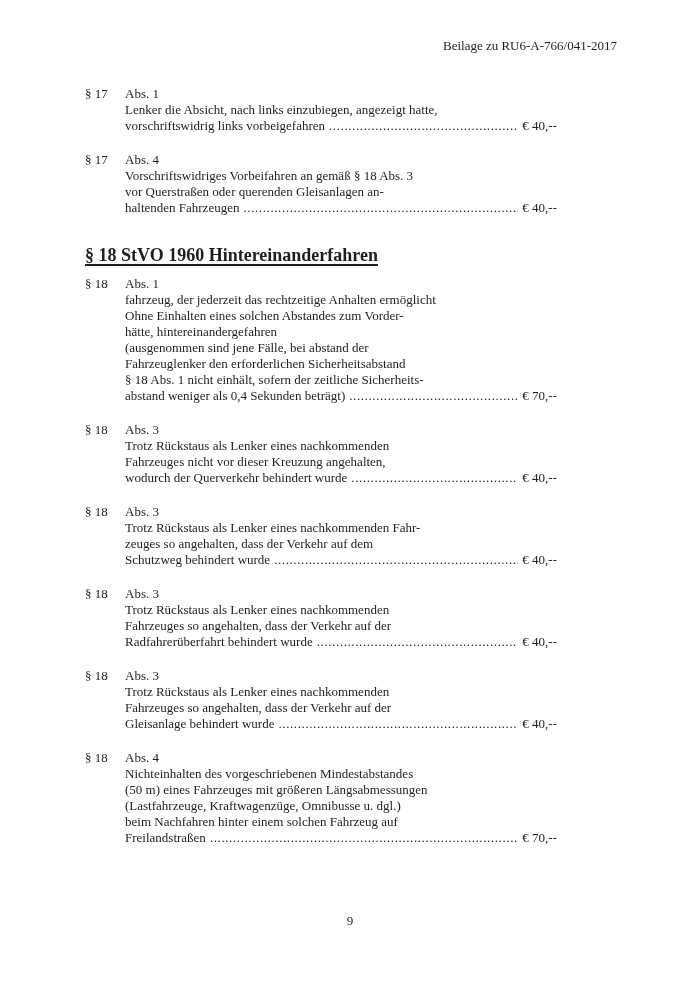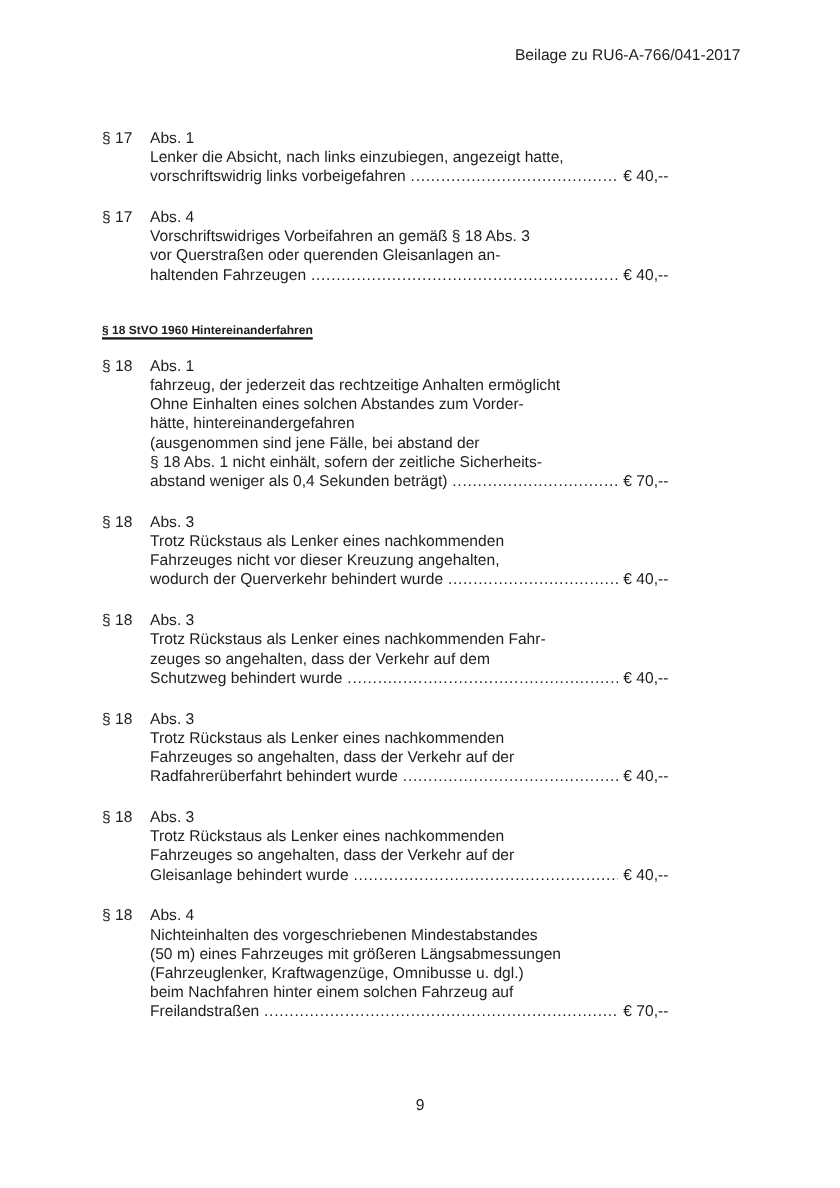--- a/index.html
+++ b/index.html
@@ -5,36 +5,36 @@
   html, body {
     margin: 0;
     padding: 0;
     background: #ffffff;
   }
   .page {
     position: relative;
     width: 700px;
     height: 990px;
     background: #ffffff;
-    font-family: Liberation Sans, sans-serif;
+    font-family: Liberation Serif, serif;
     font-size: 13px;
     line-height: 16px;
     color: #1e1e1e;
     overflow: hidden;
   }
   .header {
     position: absolute;
     top: 38px;
     right: 83px;
     text-align: right;
     white-space: nowrap;
   }
   .content {
     position: absolute;
-    top: 107px;
+    top: 86px;
     left: 85px;
     width: 472px;
   }
   .entry {
     display: flex;
     margin: 0 0 18px 0;
   }
   .pref {
     flex: 0 0 40px;
     white-space: nowrap;
@@ -63,21 +63,21 @@
   }
   .leader::before {
     content: "...........................................................................................................................................................";
     letter-spacing: 0.6px;
   }
   .amount {
     flex: 0 0 auto;
     white-space: nowrap;
   }
   .section-heading {
-    font-size: 10px;
+    font-size: 18px;
     font-weight: bold;
     text-decoration: underline;
     text-decoration-thickness: 1.5px;
     text-underline-offset: 3px;
     margin: 31px 0 13px 0;
     line-height: 16px;
     white-space: nowrap;
   }
   .footer {
     position: absolute;
@@ -123,20 +123,21 @@
       </div>
       <h2 class="section-heading">§ 18 StVO 1960 Hintereinanderfahren</h2>
       <div class="entry">
         <div class="pref">§ 18</div>
         <div class="entry-body">
           <div class="line">Abs. 1</div>
           <div class="line">fahrzeug, der jederzeit das rechtzeitige Anhalten ermöglicht</div>
           <div class="line">Ohne Einhalten eines solchen Abstandes zum Vorder-</div>
           <div class="line">hätte, hintereinandergefahren</div>
           <div class="line">(ausgenommen sind jene Fälle, bei abstand der</div>
+          <div class="line">Fahrzeuglenker den erforderlichen Sicherheitsabstand</div>
           <div class="line">§ 18 Abs. 1 nicht einhält, sofern der zeitliche Sicherheits-</div>
           <div class="line last">
             <span class="text">abstand weniger als 0,4 Sekunden beträgt)</span>
             <span class="leader"></span>
             <span class="amount">€ 70,--</span>
           </div>
         </div>
       </div>
       <div class="entry">
         <div class="pref">§ 18</div>
@@ -189,21 +190,21 @@
             <span class="amount">€ 40,--</span>
           </div>
         </div>
       </div>
       <div class="entry">
         <div class="pref">§ 18</div>
         <div class="entry-body">
           <div class="line">Abs. 4</div>
           <div class="line">Nichteinhalten des vorgeschriebenen Mindestabstandes</div>
           <div class="line">(50 m) eines Fahrzeuges mit größeren Längsabmessungen</div>
-          <div class="line">(Fahrzeuglenker, Kraftwagenzüge, Omnibusse u. dgl.)</div>
+          <div class="line">(Lastfahrzeuge, Kraftwagenzüge, Omnibusse u. dgl.)</div>
           <div class="line">beim Nachfahren hinter einem solchen Fahrzeug auf</div>
           <div class="line last">
             <span class="text">Freilandstraßen</span>
             <span class="leader"></span>
             <span class="amount">€ 70,--</span>
           </div>
         </div>
       </div>
     </main>
 

